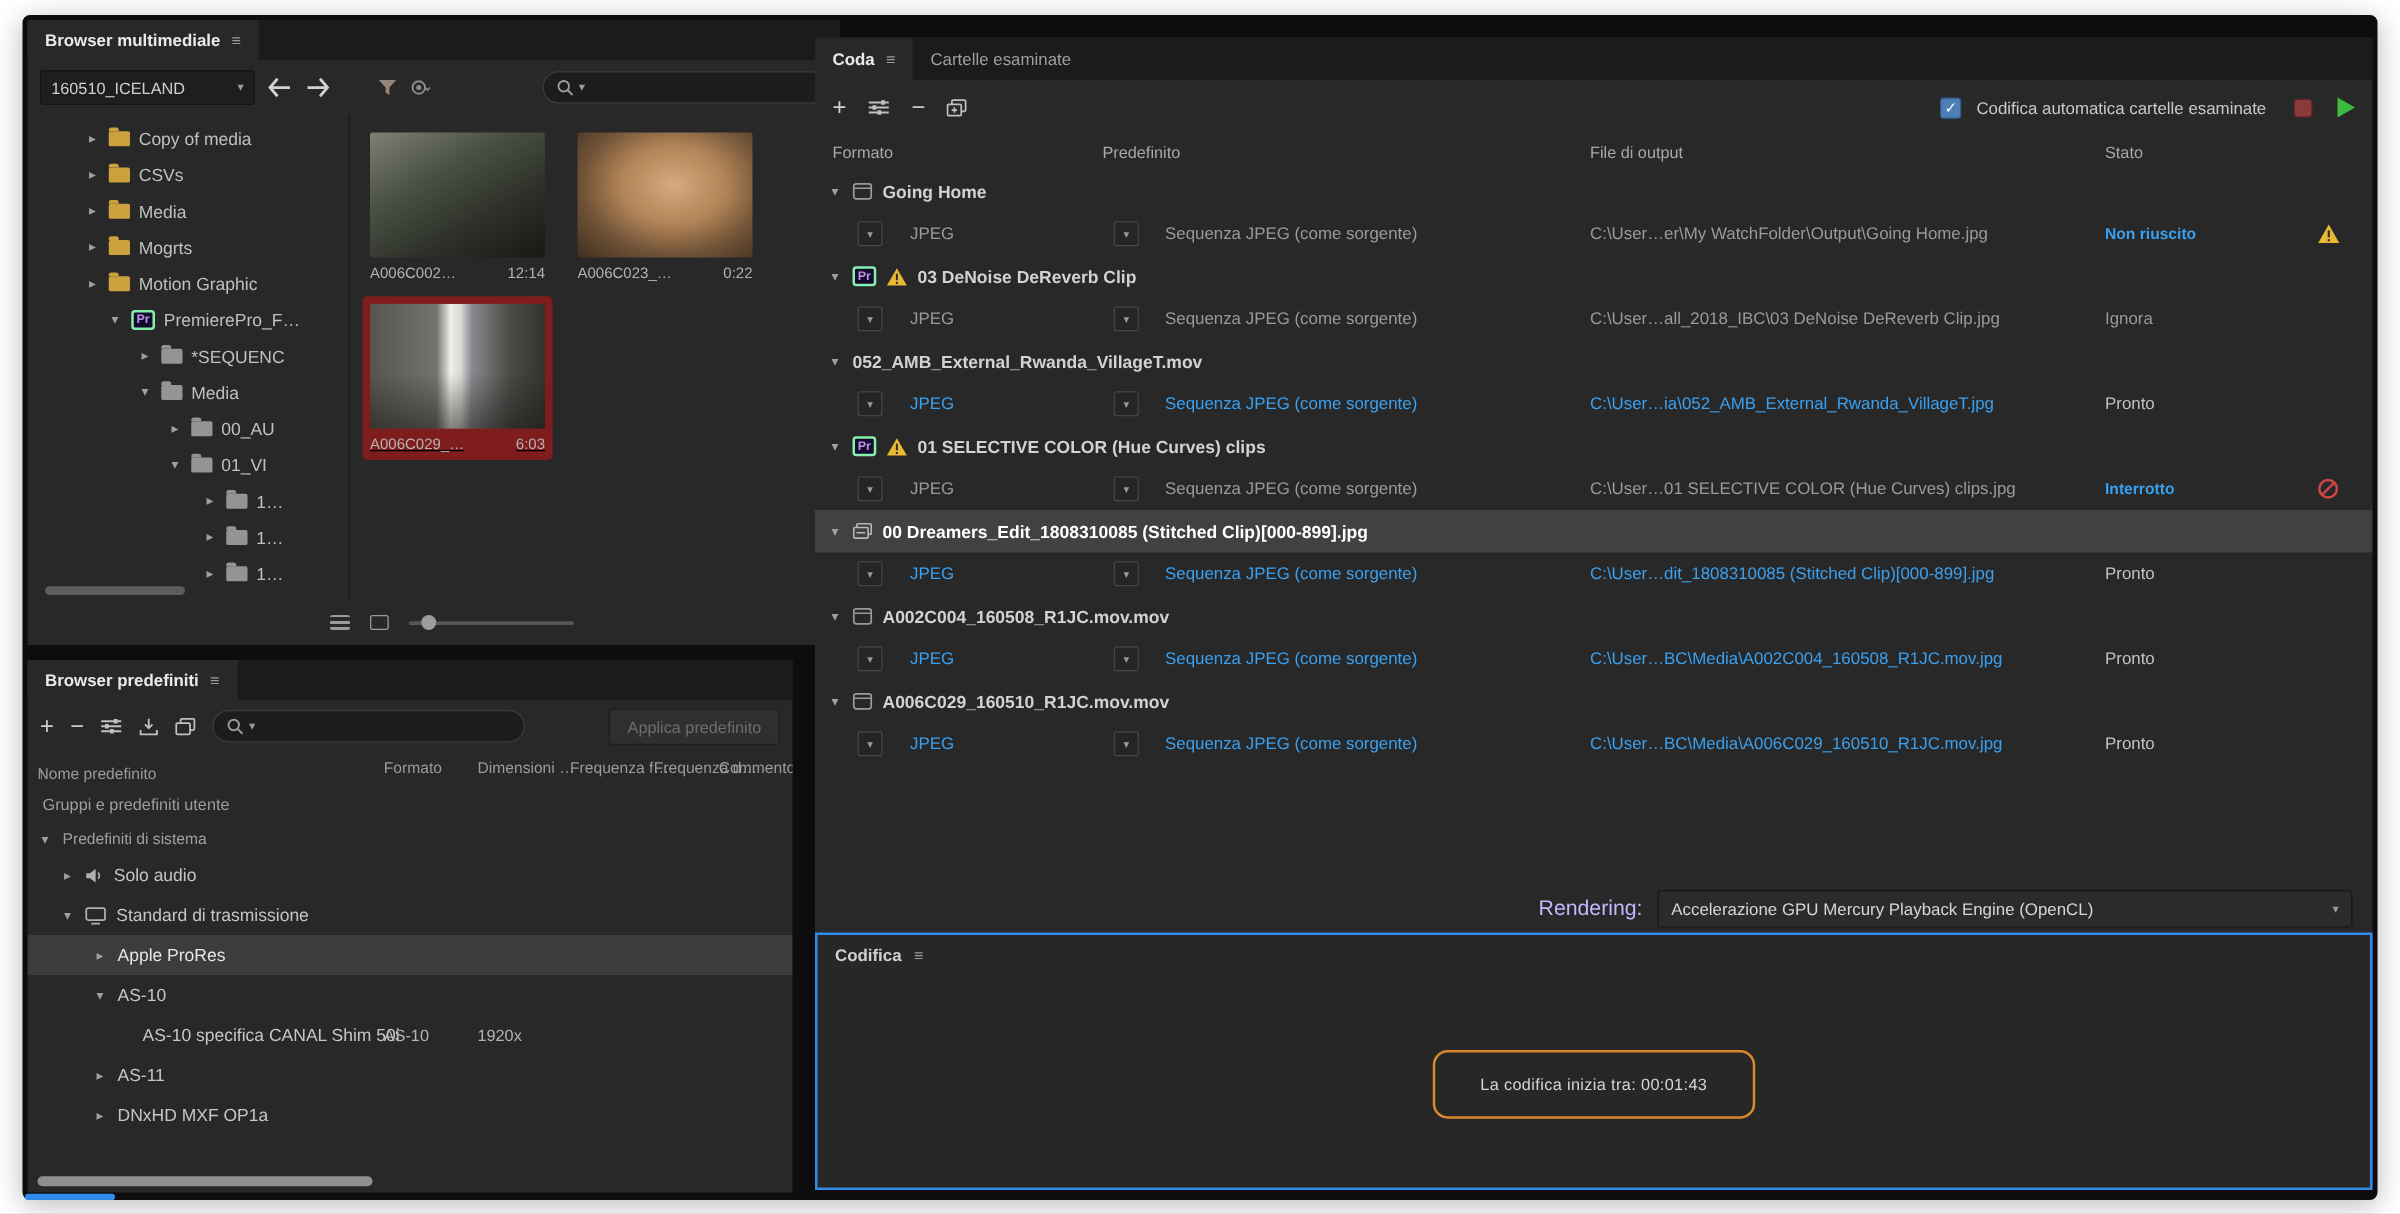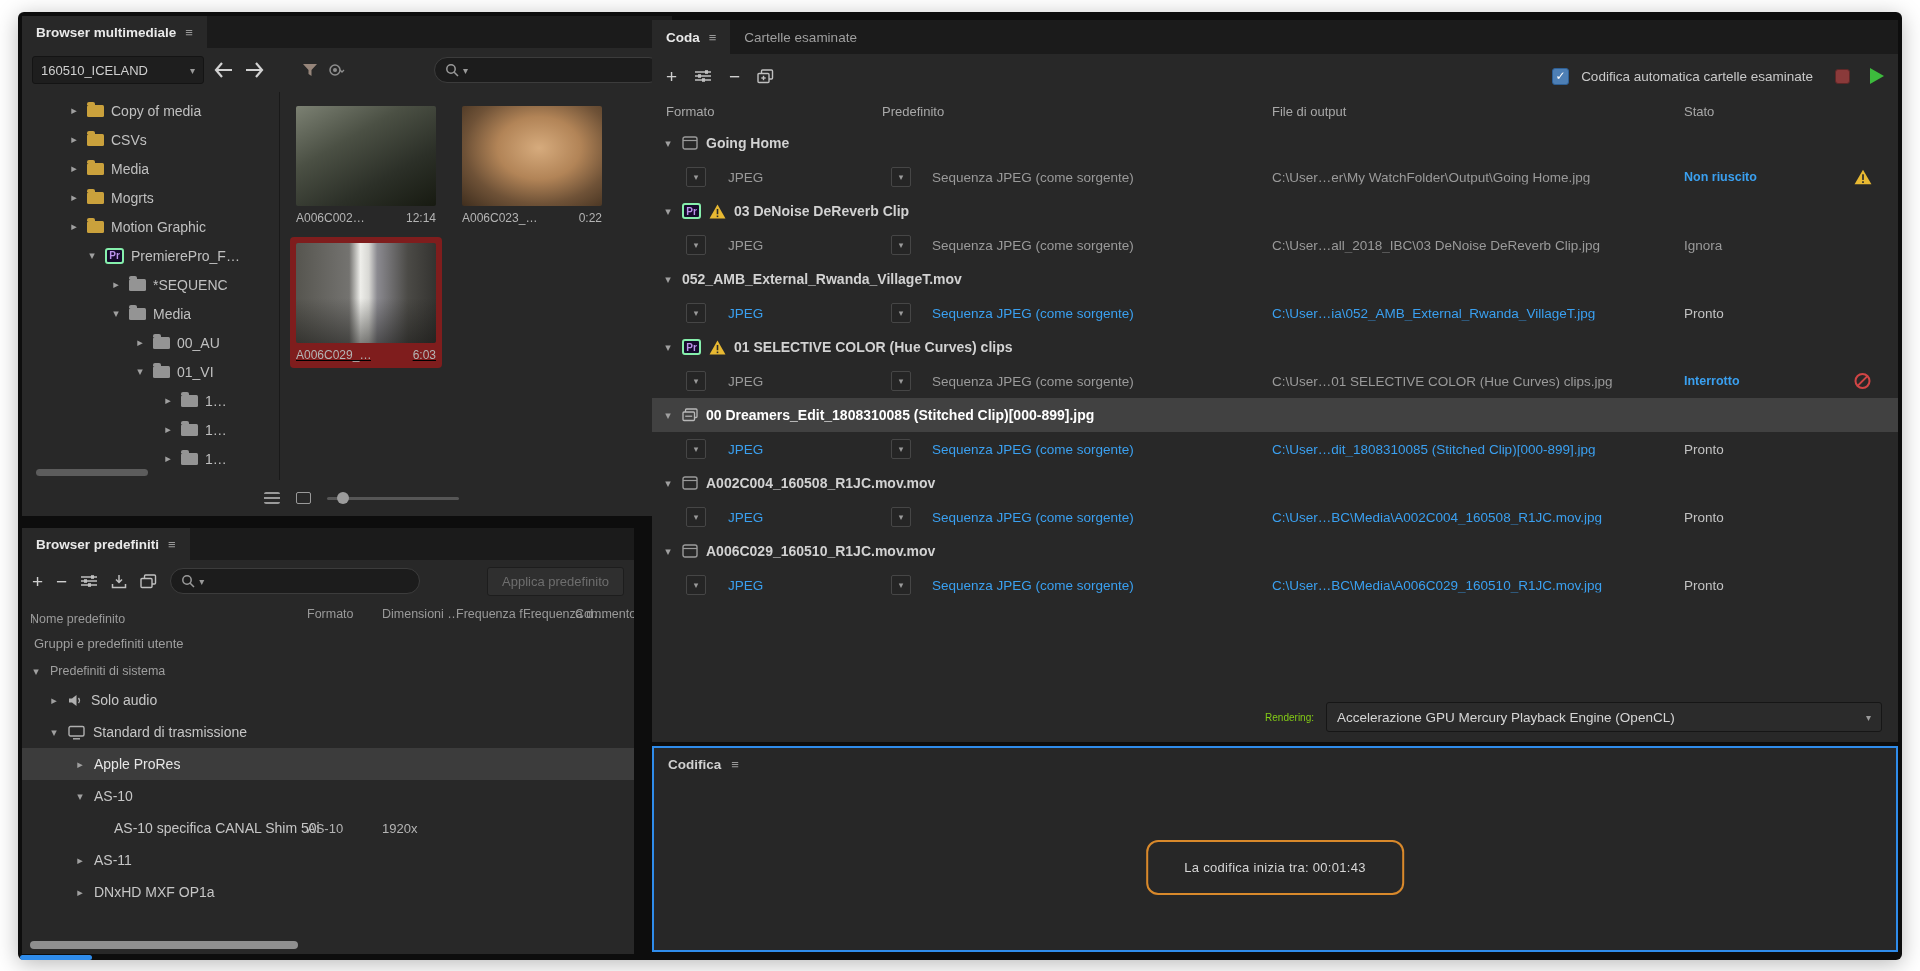--- a/index.html
+++ b/index.html
@@ -3,21 +3,21 @@
 <meta charset="utf-8">
 <style>
   * { box-sizing: border-box; margin: 0; padding: 0; }
   html,body { width:1920px; height:971px; overflow:hidden; background:#ffffff;
     font-family:"Liberation Sans","DejaVu Sans",sans-serif; }
   .app { position:absolute; left:18px; top:12px; width:1884px; height:948px;
     background:#0d0d0d; border-radius:6px; box-shadow:0 4px 22px rgba(0,0,0,.28); }
   .panel { position:absolute; background:#282828; overflow:hidden; }
   .p-media  { left:4px;   top:4px;   width:650px;  height:500px; }
   .p-preset { left:4px;   top:516px; width:612px;  height:426px; }
-  .p-queue  { left:634px; top:8px;   width:1246px; height:722px; }
+  .p-queue  { left:634px; top:18px;   width:1246px; height:722px; }
   .p-encode { left:634px; top:734px; width:1246px; height:206px;
     background:#272727; border:2px solid #2f8ceb; }
 
   
   .tabbar { height:32px; background:#1b1b1b; display:flex; align-items:stretch; }
   .tab { display:inline-flex; align-items:center; gap:9px; padding:0 14px;
     font-size:13.5px; color:#9f9f9f; cursor:default; }
   .tab.active { background:#282828; color:#e9e9e9; font-weight:700; }
   .menu-glyph { font-size:13px; color:#9a9a9a; font-weight:400; }
 
@@ -102,21 +102,21 @@
   .irow > span, .irow > svg { position:absolute; top:50%; transform:translateY(-50%); white-space:nowrap; }
   .dd { width:20px; height:20px; background:#252525; border:1px solid #464646; border-radius:2px;
     display:inline-flex; align-items:center; justify-content:center; font-size:9px; color:#9a9a9a; }
   .dd1 { left:34px; } .i-fmt { left:76px; } .dd2 { left:239px; } .i-pre { left:280px; }
   .i-out { left:620px; width:396px; overflow:hidden; text-overflow:ellipsis; }
   .i-sta { left:1032px; color:#c2c2c2; }
   .i-sic { left:1202px; }
   .lnk { color:#3aa0f0; }
   .st-blue { color:#3aa0f0; font-weight:700; font-size:12.5px; }
   .render-bar { position:absolute; right:16px; bottom:10px; display:flex; align-items:center; gap:12px; }
-  .render-label { font-size:10px; color:#84cc16; }
+  .render-label { font-size:17px; color:#c4b5fd; }
   .render-dd { width:556px; height:30px; background:#2b2b2b; border:1px solid #161616; border-radius:3px;
     display:flex; align-items:center; justify-content:space-between; padding:0 10px;
     font-size:13.5px; color:#d6d6d6; }
 
   
   .enc-header { position:absolute; top:9px; left:14px; display:flex; align-items:center; gap:10px;
     font-size:13.5px; font-weight:700; color:#d0d0d0; }
   .countdown { position:absolute; left:50%; top:92px; transform:translateX(-50%);
     border:2px solid #d9892b; border-radius:12px; padding:18px 36px;
     font-size:13px; color:#d6d6d6; letter-spacing:.3px; white-space:nowrap; }

